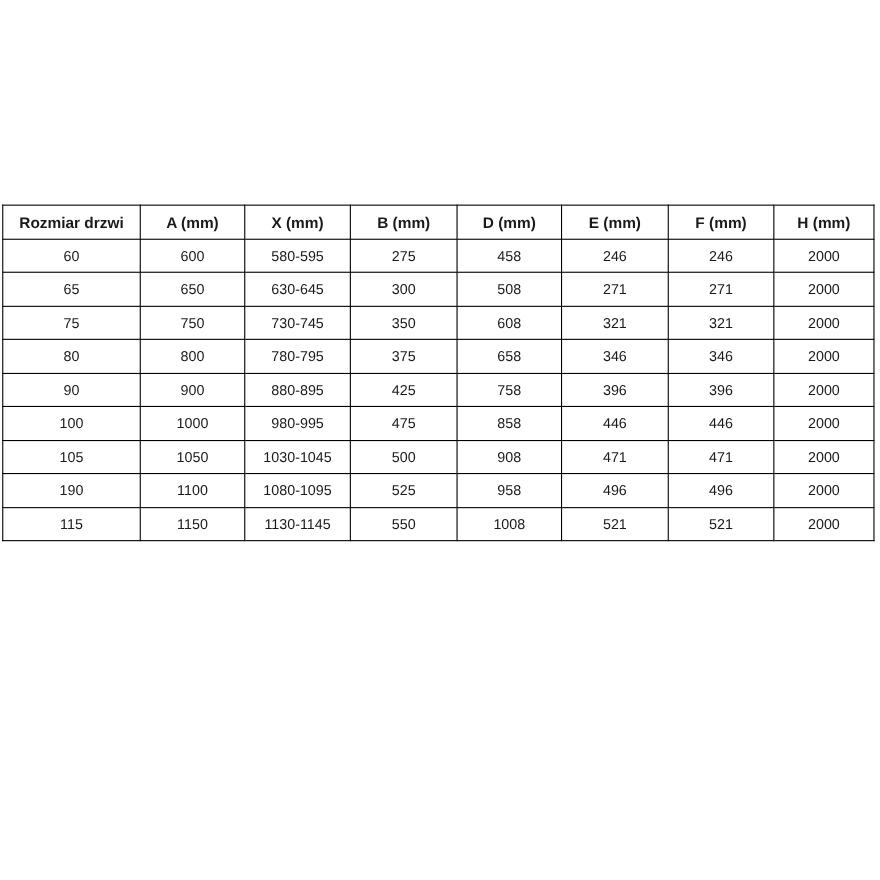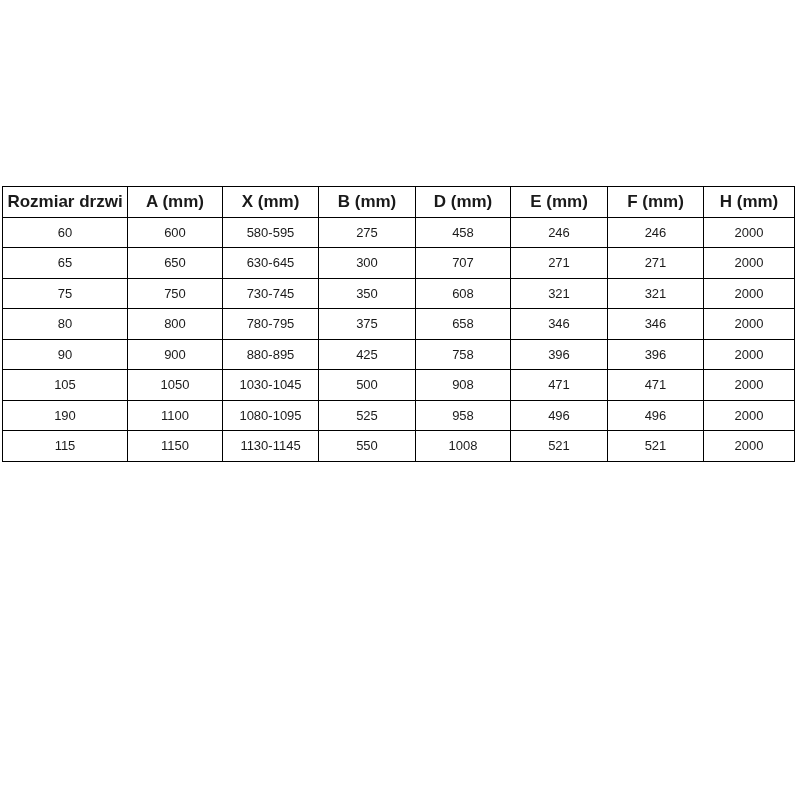--- a/index.html
+++ b/index.html
@@ -34,21 +34,21 @@
     border: 1px solid #000000;
     height: 29.5px;
     padding: 0 2px;
     text-align: center;
     vertical-align: middle;
     white-space: nowrap;
     overflow: hidden;
   }
   table.dims th {
     font-weight: bold;
-    font-size: 17px;
+    font-size: 14px;
   }
   
   col.c0 { width: 125px; }
   col.c1 { width: 95px; }
   col.c2 { width: 96px; }
   col.c3 { width: 97px; }
   col.c4 { width: 95px; }
   col.c5 { width: 97px; }
   col.c6 { width: 96px; }
   col.c7 { width: 91px; }
@@ -90,21 +90,21 @@
             <td>458</td>
             <td>246</td>
             <td>246</td>
             <td>2000</td>
           </tr>
           <tr>
             <td>65</td>
             <td>650</td>
             <td>630-645</td>
             <td>300</td>
-            <td>707</td>
+            <td>508</td>
             <td>271</td>
             <td>271</td>
             <td>2000</td>
           </tr>
           <tr>
             <td>75</td>
             <td>750</td>
             <td>730-745</td>
             <td>350</td>
             <td>608</td>
@@ -123,20 +123,30 @@
             <td>2000</td>
           </tr>
           <tr>
             <td>90</td>
             <td>900</td>
             <td>880-895</td>
             <td>425</td>
             <td>758</td>
             <td>396</td>
             <td>396</td>
+            <td>2000</td>
+          </tr>
+          <tr>
+            <td>100</td>
+            <td>1000</td>
+            <td>980-995</td>
+            <td>475</td>
+            <td>858</td>
+            <td>446</td>
+            <td>446</td>
             <td>2000</td>
           </tr>
           <tr>
             <td>105</td>
             <td>1050</td>
             <td>1030-1045</td>
             <td>500</td>
             <td>908</td>
             <td>471</td>
             <td>471</td>

